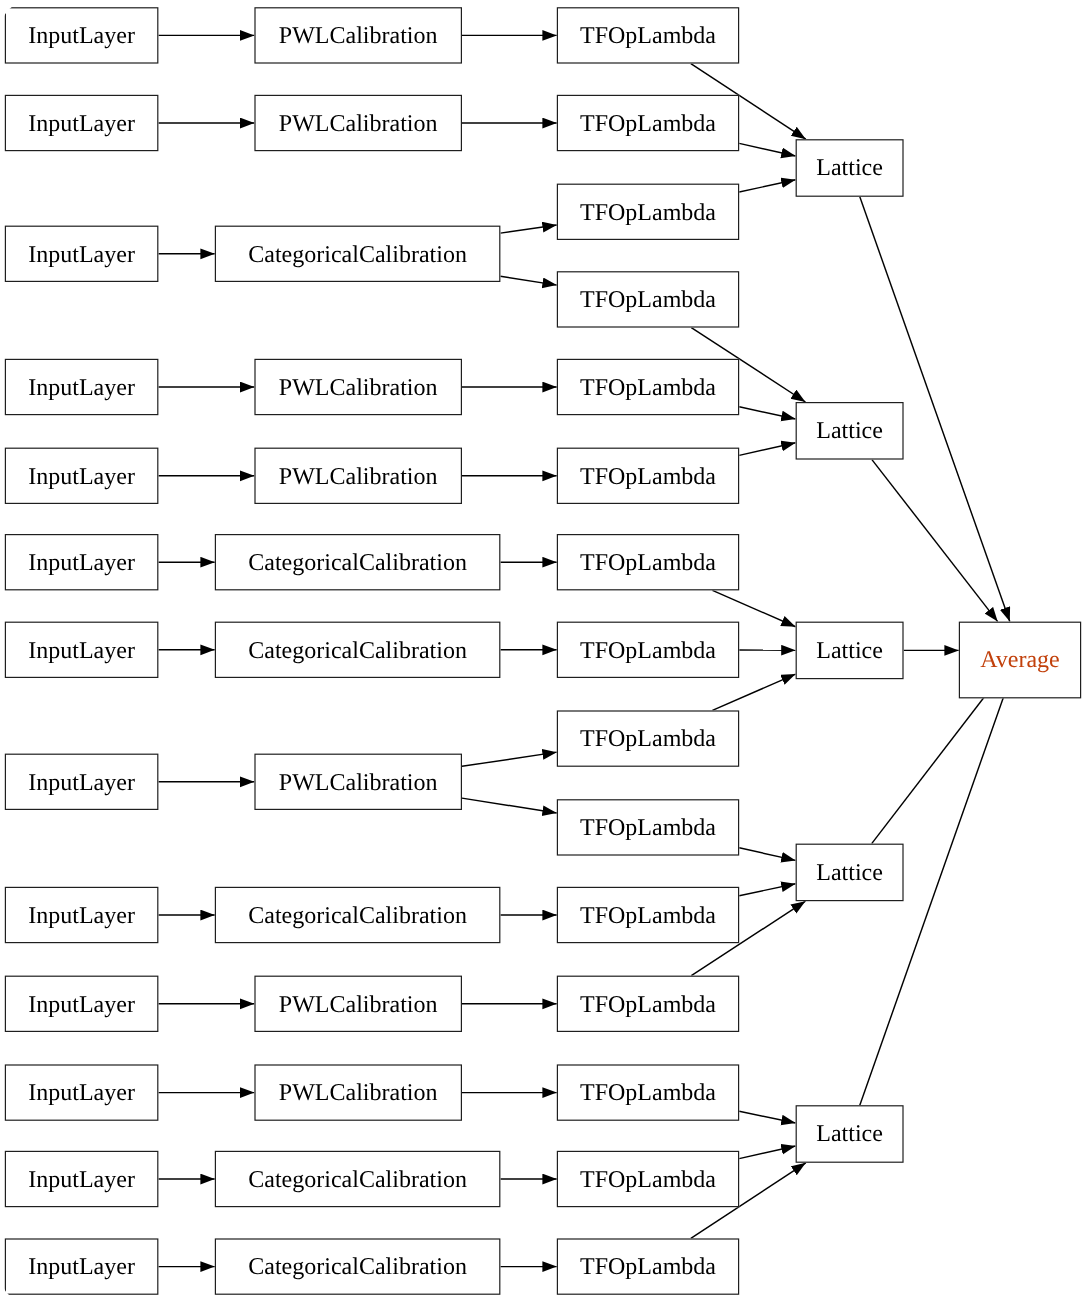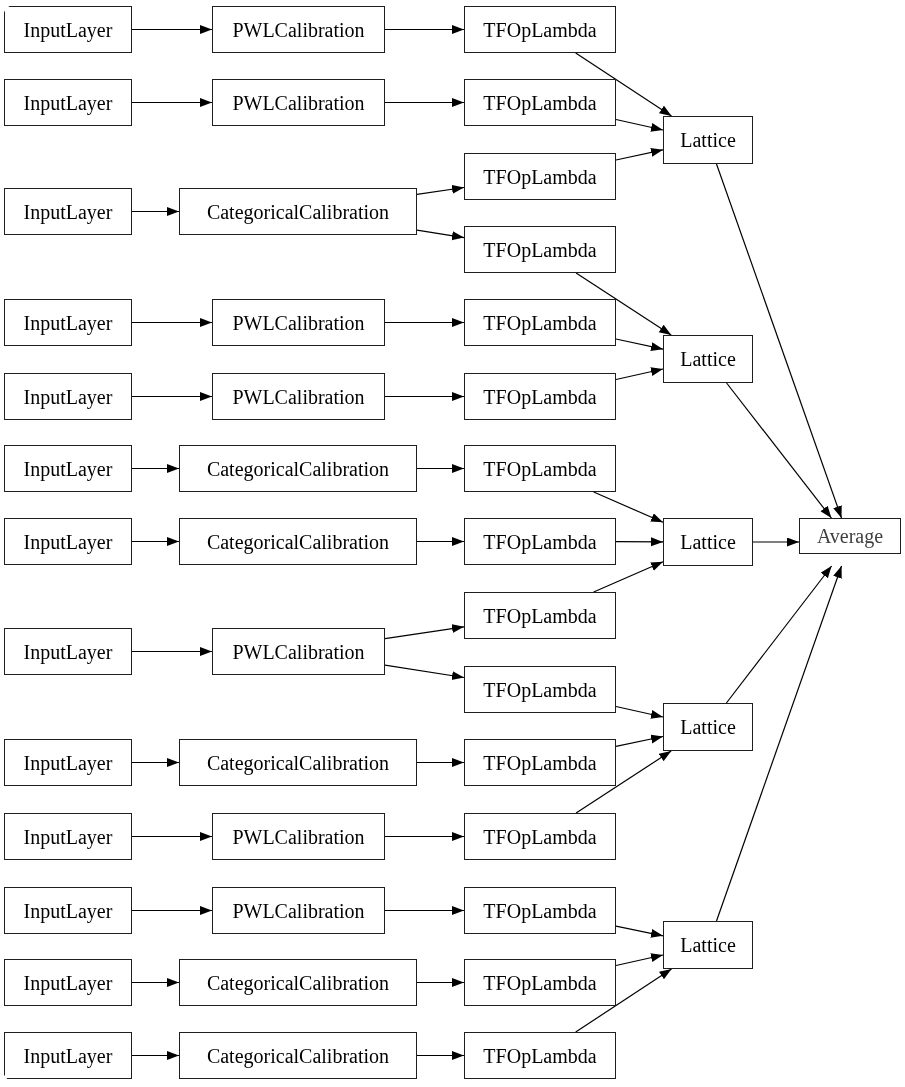--- a/index.html
+++ b/index.html
@@ -128,14 +128,14 @@
     <div class="node node-tfop" style="left: 464px; top: 739px; width: 152px; height: 47px; border: 1px solid rgb(31, 31, 31); color: rgb(0, 0, 0); font-size: 20px;">TFOpLambda</div>
     <div class="node node-tfop" style="left: 464px; top: 813px; width: 152px; height: 47px; border: 1px solid rgb(31, 31, 31); color: rgb(0, 0, 0); font-size: 20px;">TFOpLambda</div>
     <div class="node node-tfop" style="left: 464px; top: 887px; width: 152px; height: 47px; border: 1px solid rgb(31, 31, 31); color: rgb(0, 0, 0); font-size: 20px;">TFOpLambda</div>
     <div class="node node-tfop" style="left: 464px; top: 959px; width: 152px; height: 47px; border: 1px solid rgb(31, 31, 31); color: rgb(0, 0, 0); font-size: 20px;">TFOpLambda</div>
     <div class="node node-tfop" style="left: 464px; top: 1032px; width: 152px; height: 47px; border: 1px solid rgb(31, 31, 31); color: rgb(0, 0, 0); font-size: 20px;">TFOpLambda</div>
     <div class="node node-lattice" style="left: 663px; top: 116px; width: 90px; height: 48px; border: 1px solid rgb(31, 31, 31); color: rgb(0, 0, 0); font-size: 20px;">Lattice</div>
     <div class="node node-lattice" style="left: 663px; top: 335px; width: 90px; height: 48px; border: 1px solid rgb(31, 31, 31); color: rgb(0, 0, 0); font-size: 20px;">Lattice</div>
     <div class="node node-lattice" style="left: 663px; top: 518px; width: 90px; height: 48px; border: 1px solid rgb(31, 31, 31); color: rgb(0, 0, 0); font-size: 20px;">Lattice</div>
     <div class="node node-lattice" style="left: 663px; top: 703px; width: 90px; height: 48px; border: 1px solid rgb(31, 31, 31); color: rgb(0, 0, 0); font-size: 20px;">Lattice</div>
     <div class="node node-lattice" style="left: 663px; top: 921px; width: 90px; height: 48px; border: 1px solid rgb(31, 31, 31); color: rgb(0, 0, 0); font-size: 20px;">Lattice</div>
-    <div class="node node-average" style="left: 799px; top: 518px; width: 102px; height: 36px; border: 1px solid rgb(31, 31, 31); color: #404040; font-size: 20px;">Average</div>
+    <div class="node node-average" style="left: 799px; top: 518px; width: 102px; height: 64px; border: 1px solid rgb(31, 31, 31); color: #c2410c; font-size: 20px;">Average</div>
   </div>
 
 </body></html>

